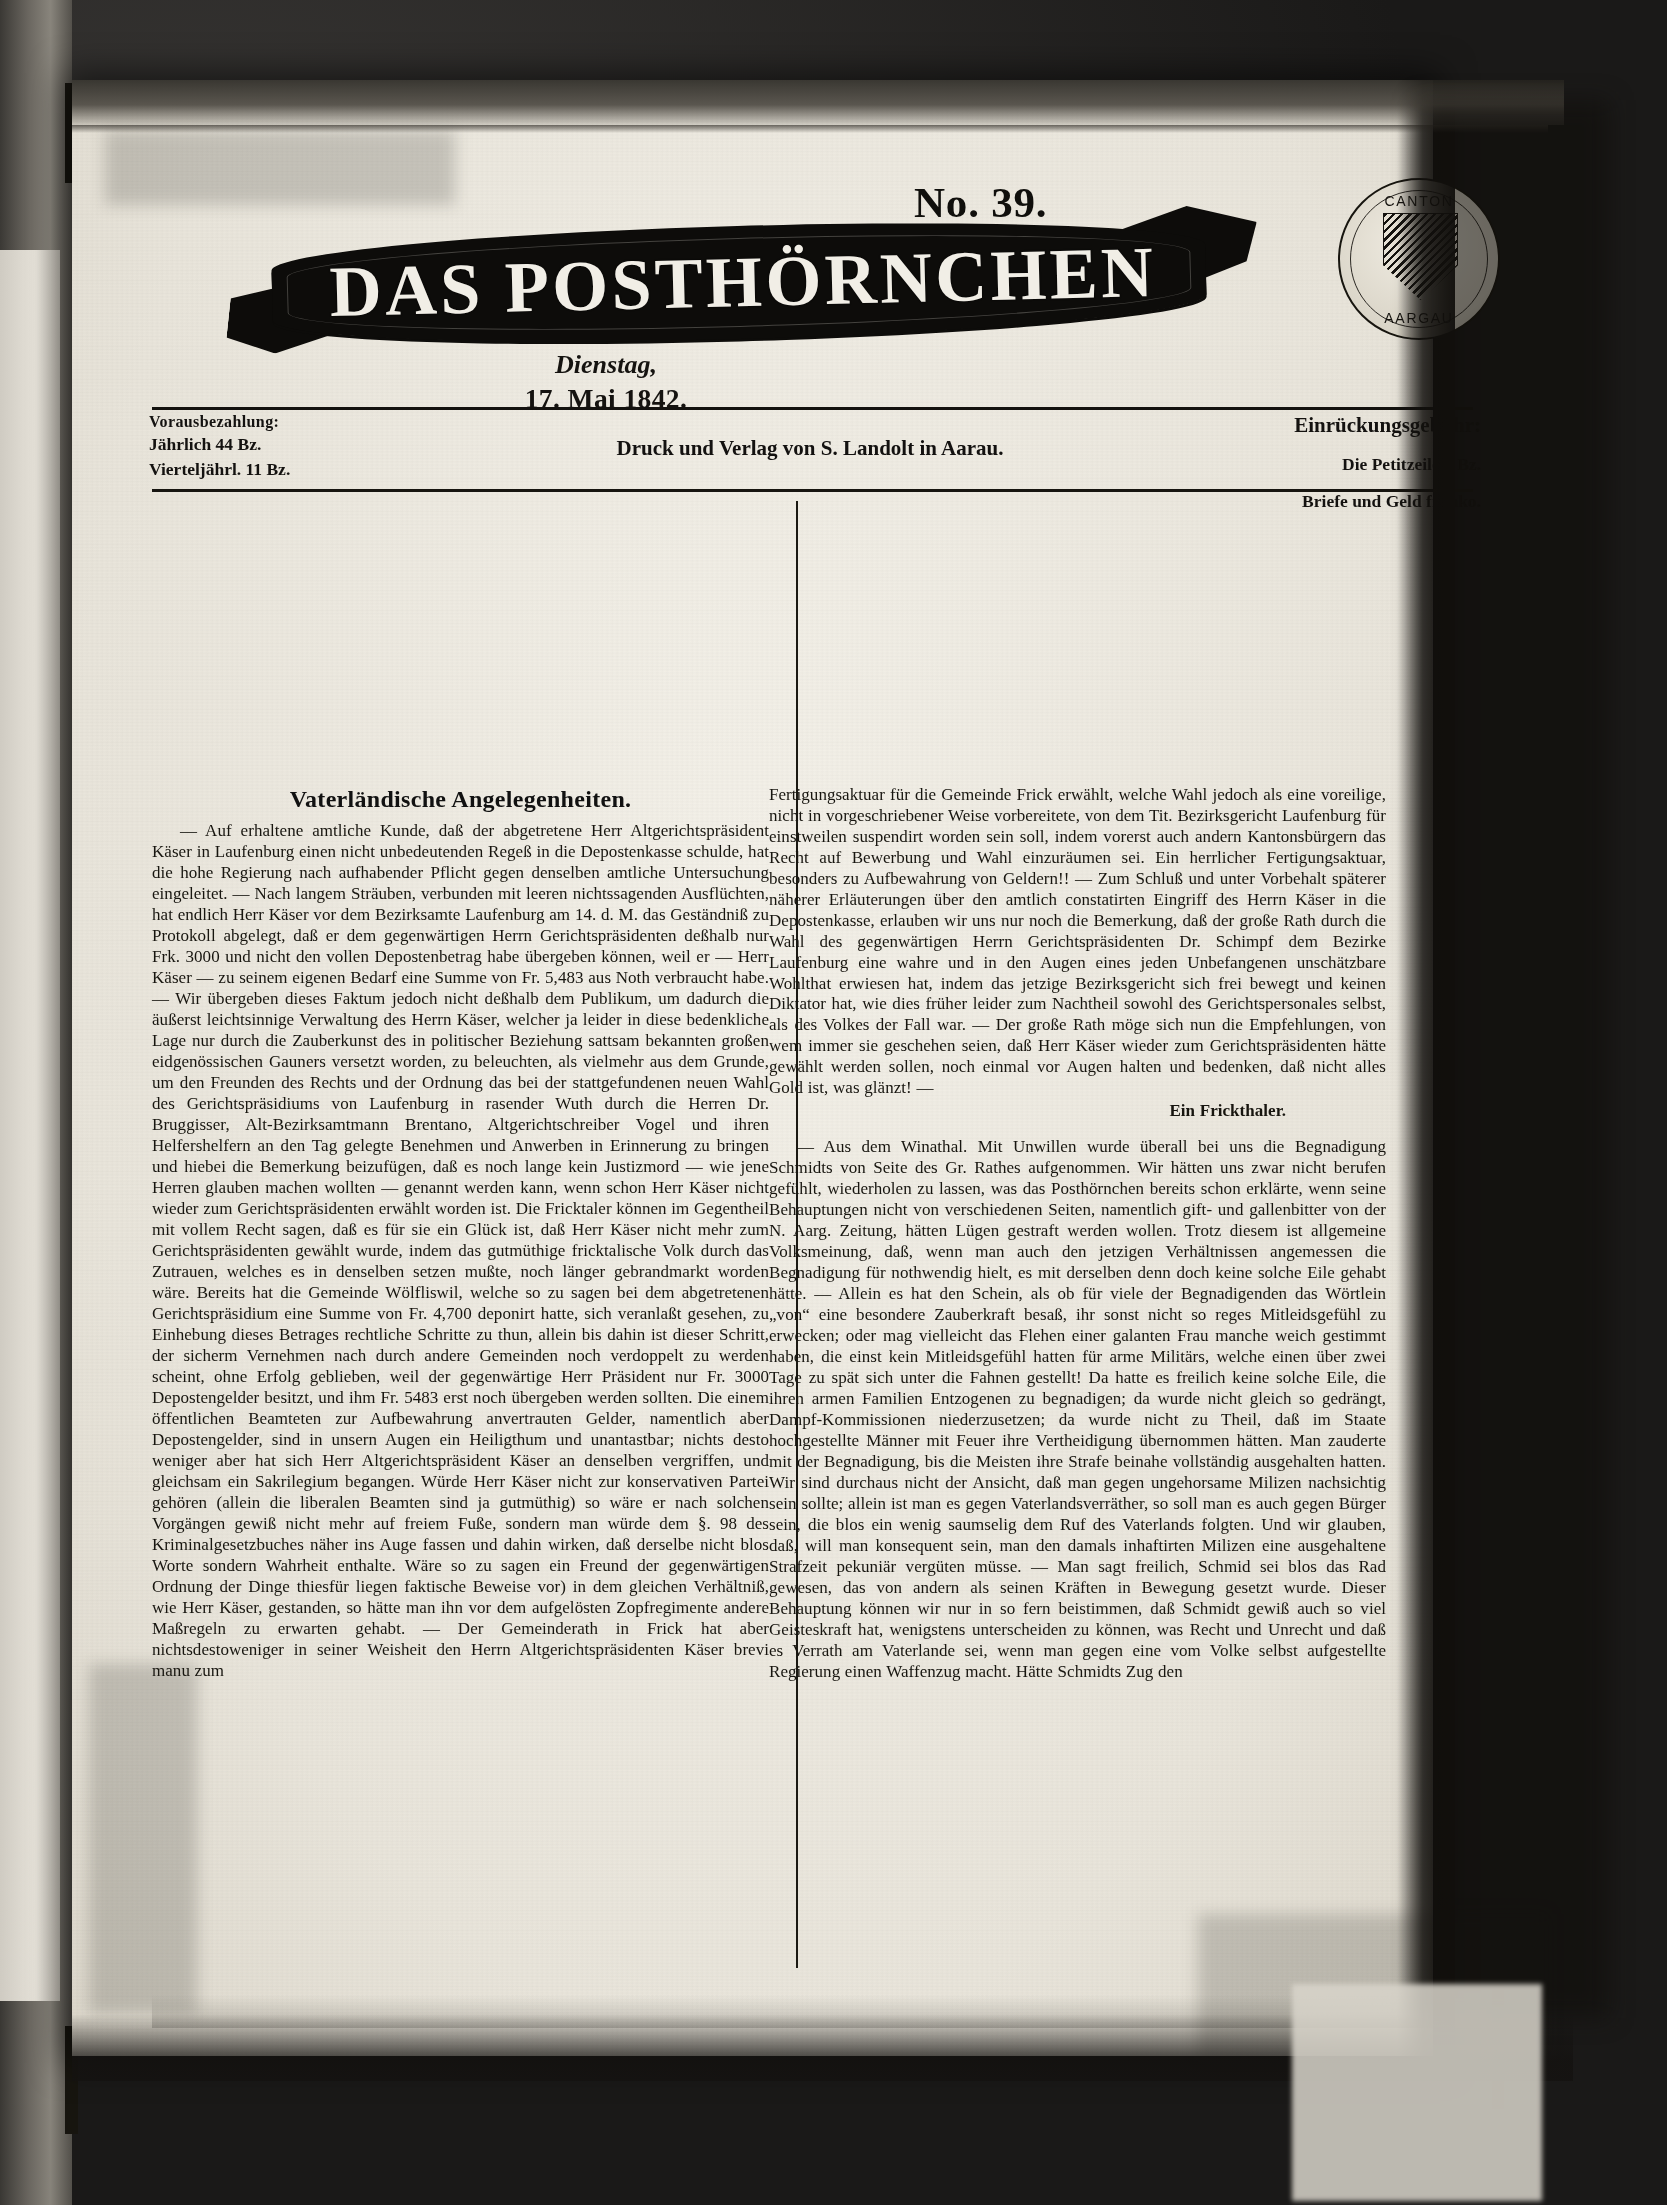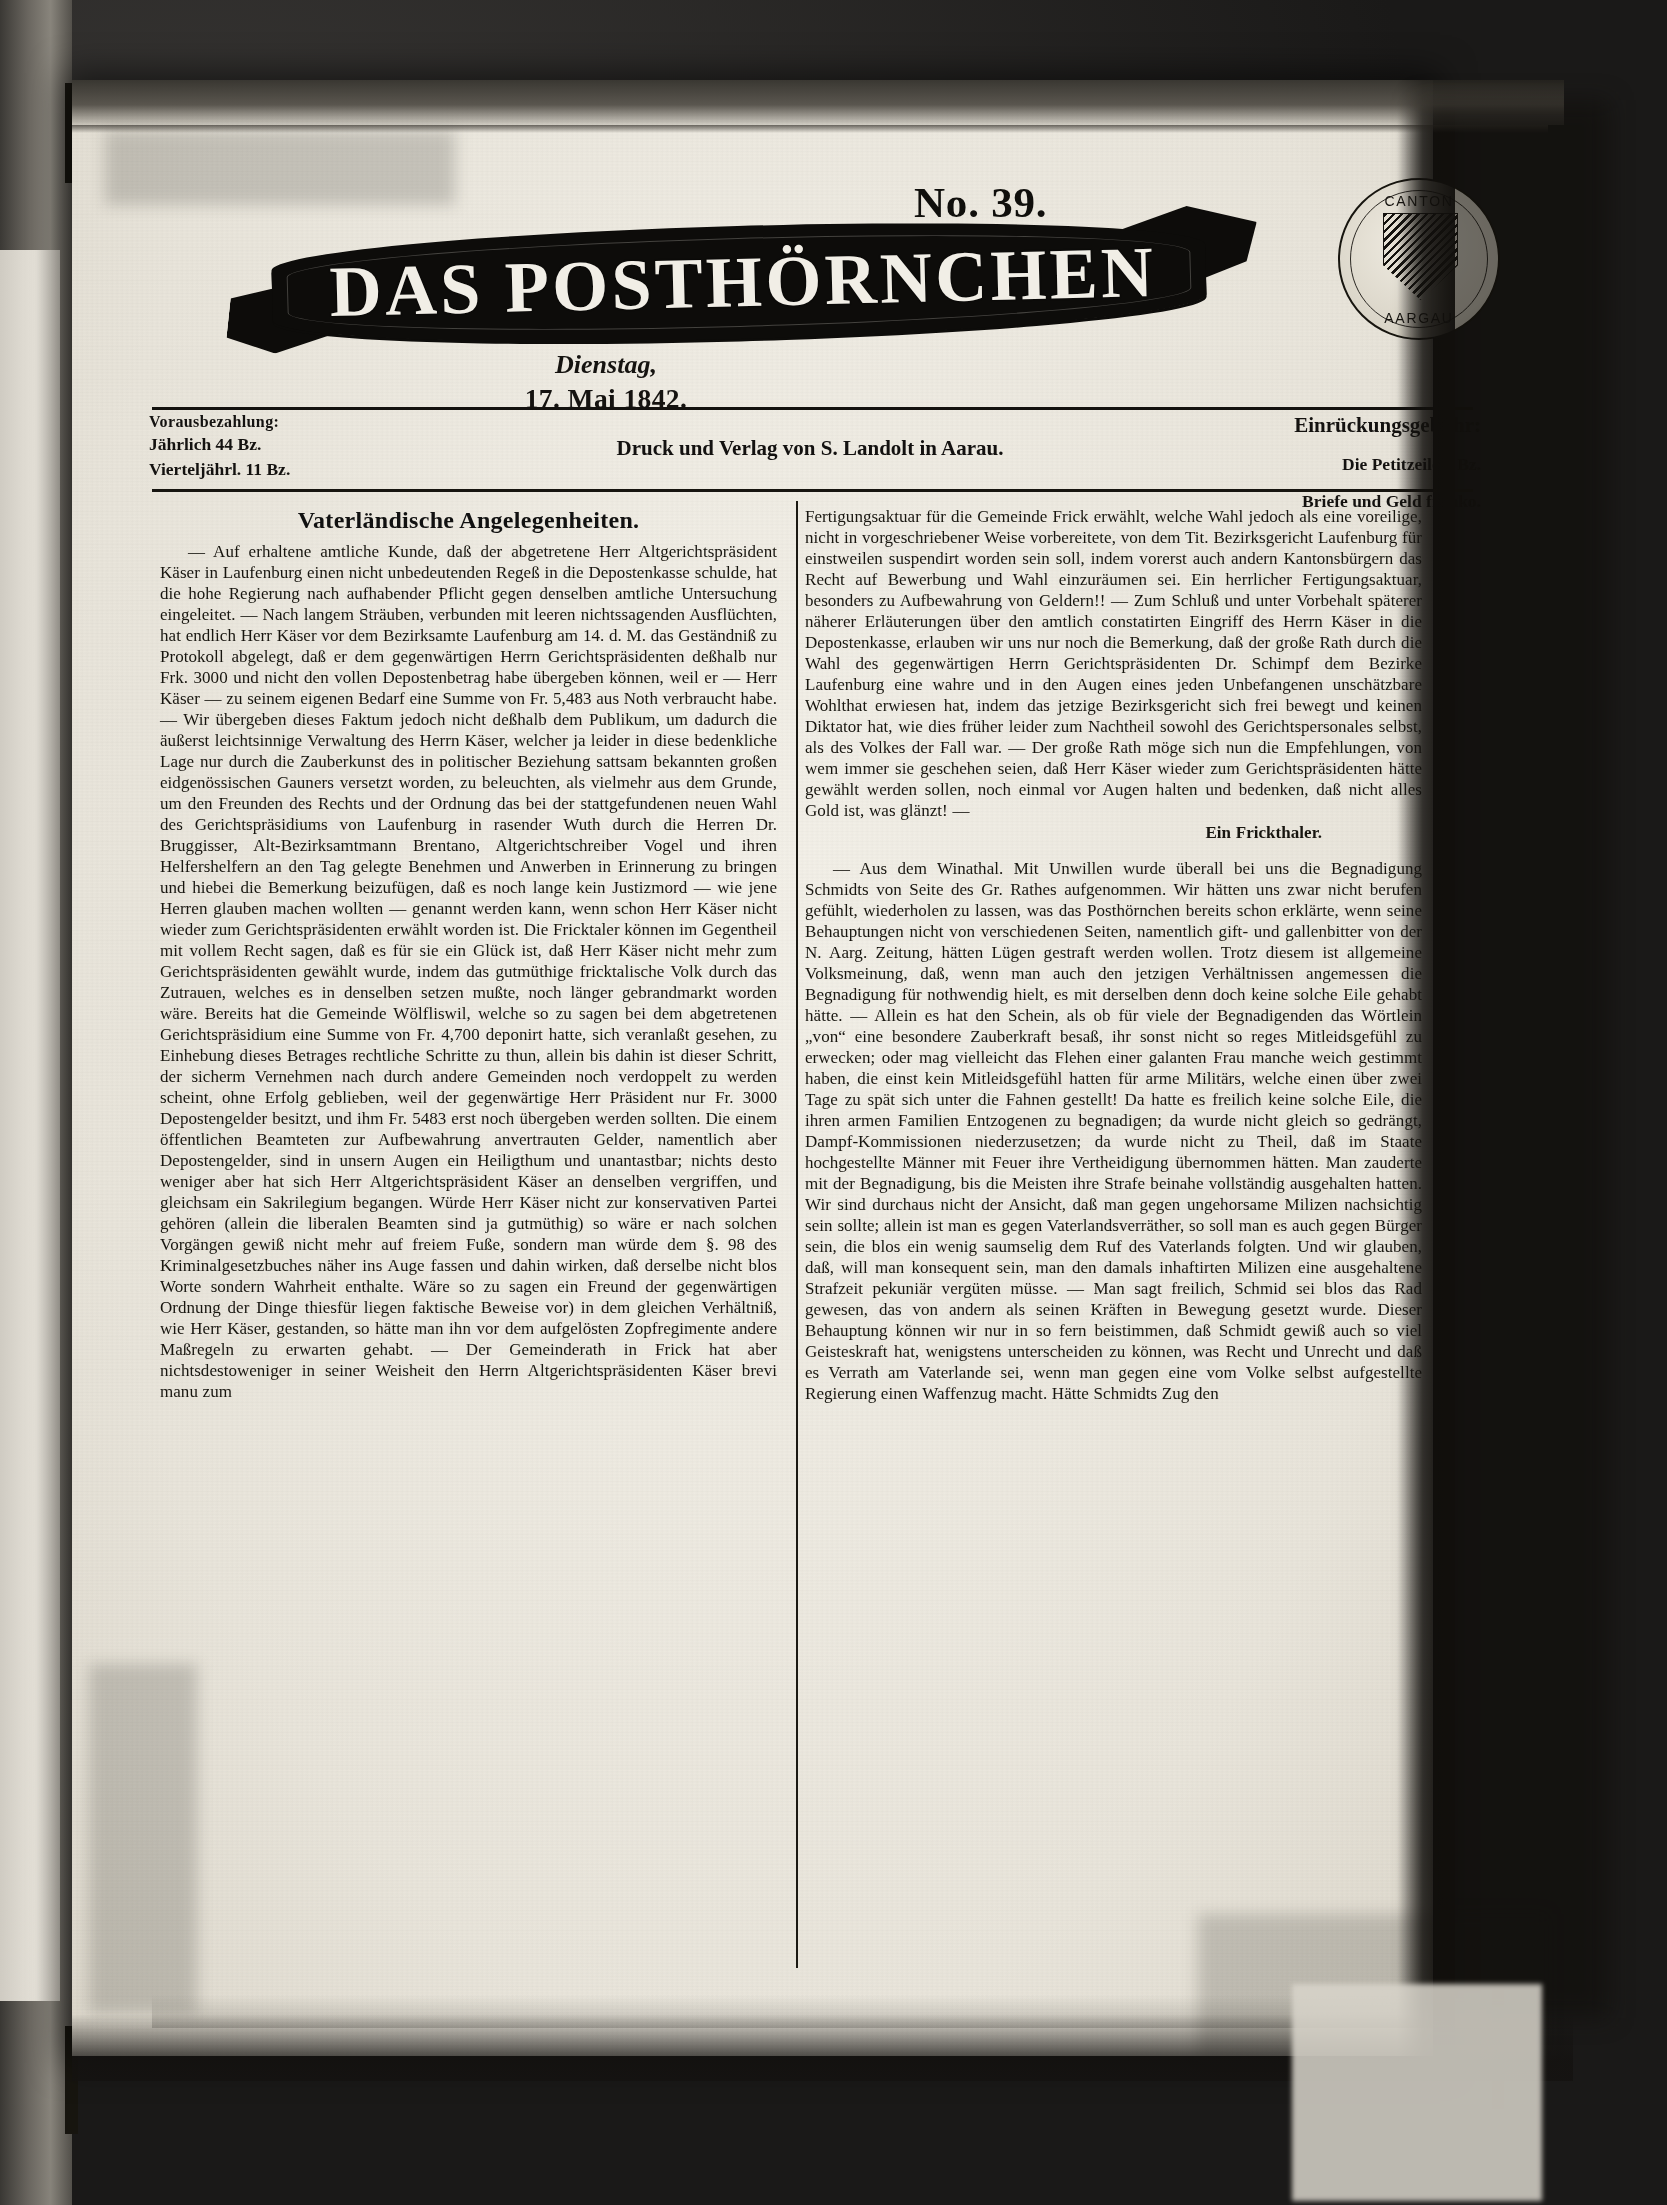--- a/index.html
+++ b/index.html
@@ -259,25 +259,25 @@
 
   
   .body-rule-top {
     position: absolute;
     left: 80px; top: 409px;
     width: 1321px; height: 2.5px;
     background: #171510;
   }
   .columns {
     position: absolute;
-    left: 88px; top: 427px;
+    left: 80px; top: 427px;
     width: 1321px;
     height: 1455px;
     display: flex;
-    gap: 28px;
+    align-items: center;
   }
   .col {
     width: 617px;
     position: relative;
   }
   .col-divider {
     position: absolute;
     left: 724px; top: 421px;
     width: 1.7px; height: 1467px;
     background: #1b1913;

